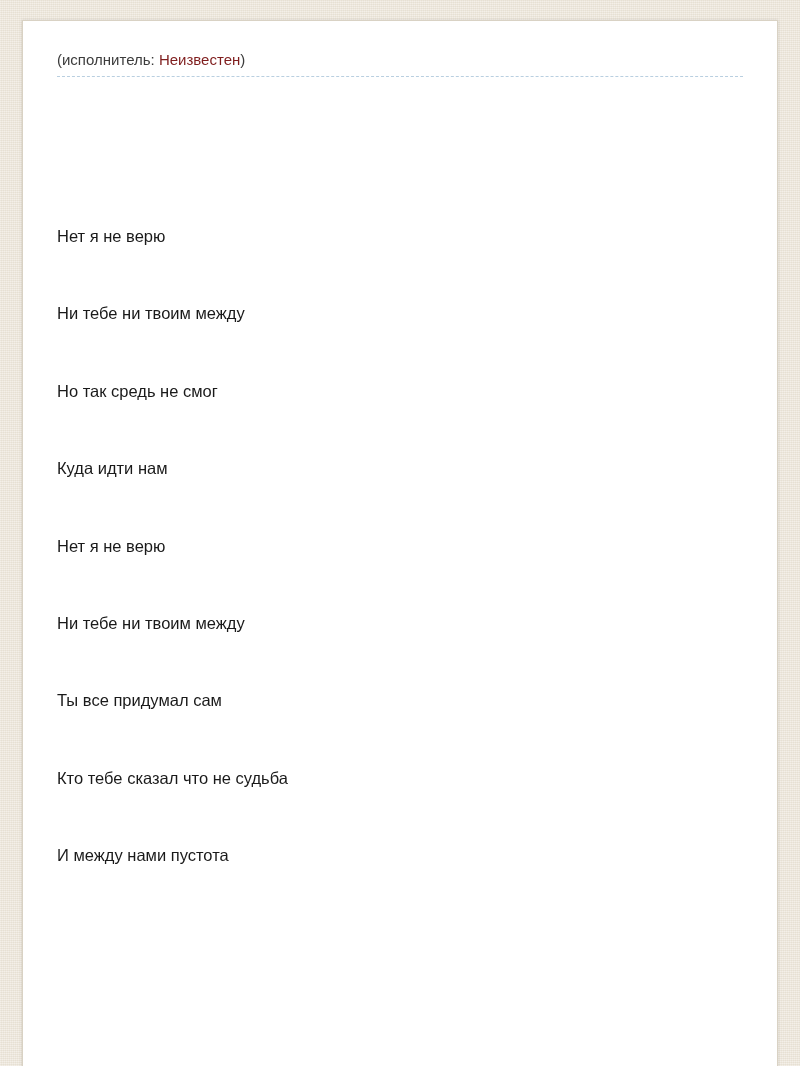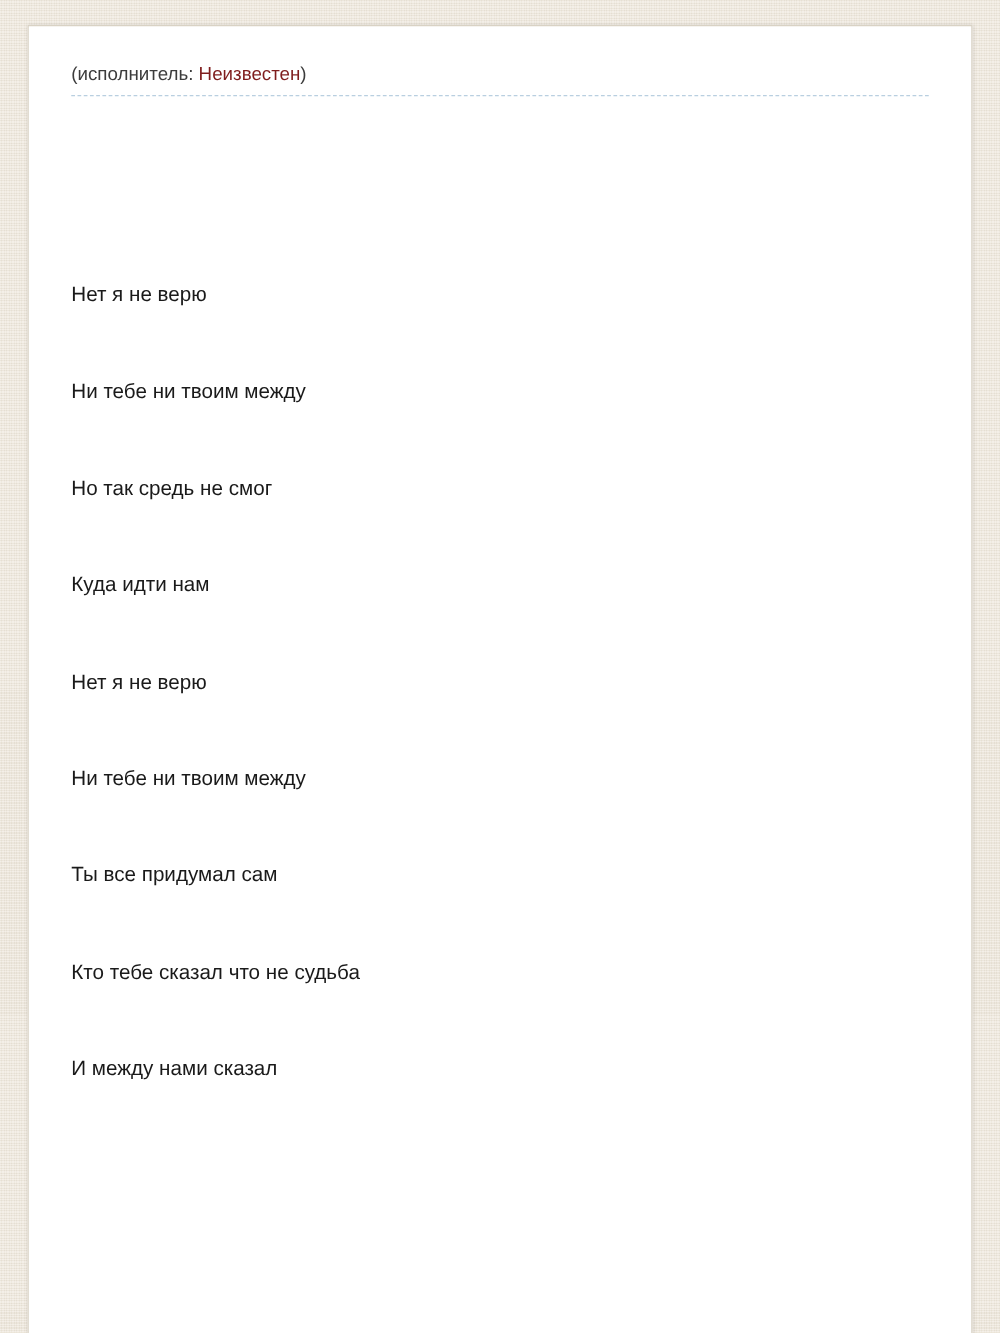--- a/index.html
+++ b/index.html
@@ -86,21 +86,21 @@
 
       <p class="stanza">
         <span class="line">Нет я не верю</span>
         <span class="line">Ни тебе ни твоим между</span>
         <span class="line">Но так средь не смог</span>
         <span class="line">Куда идти нам</span>
         <span class="line">Нет я не верю</span>
         <span class="line">Ни тебе ни твоим между</span>
         <span class="line">Ты все придумал сам</span>
         <span class="line">Кто тебе сказал что не судьба</span>
-        <span class="line">И между нами сказал</span>
+        <span class="line">И между нами пустота</span>
       </p>
 
       
 
       
 
       
 
     </div>
   </div>

